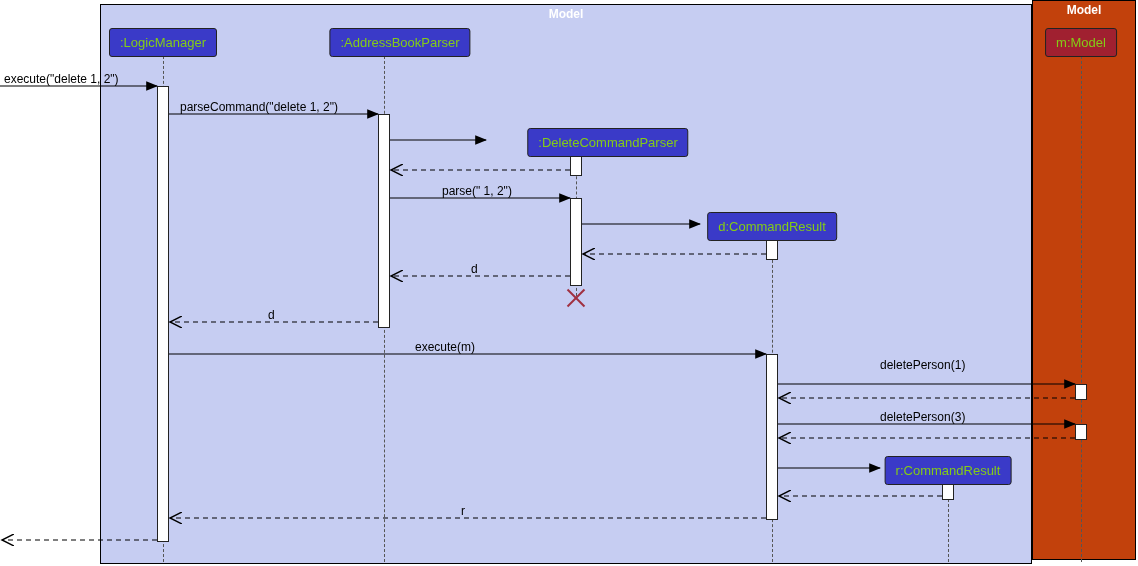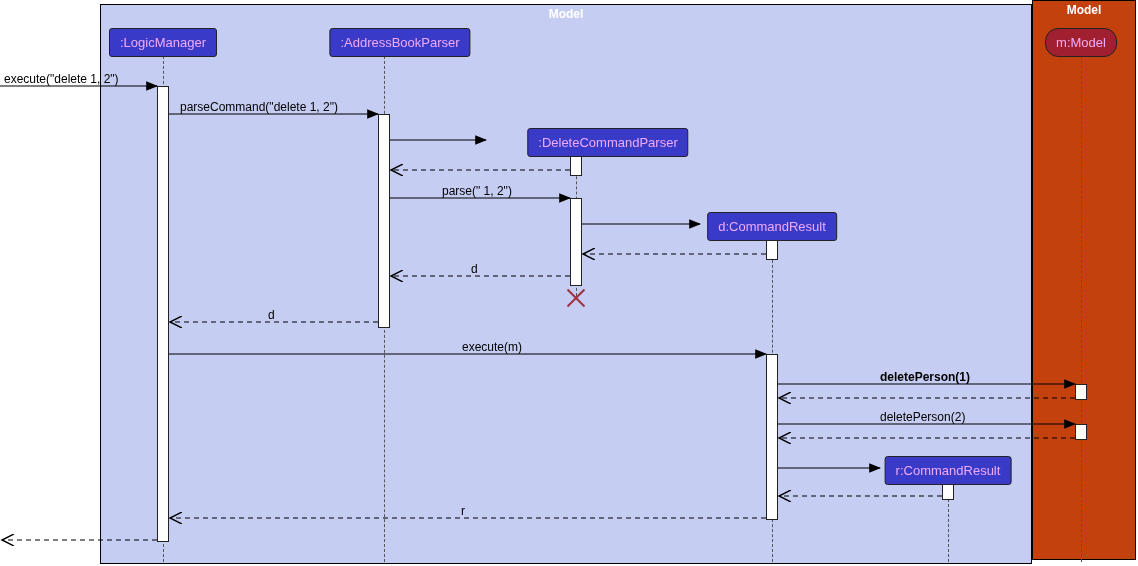--- a/index.html
+++ b/index.html
@@ -34,32 +34,31 @@
     top: 2px;
     left: 50%;
     transform: translateX(-50%);
     color: #fff;
     font-weight: bold;
     font-size: 12px;
   }
   .lifeline-head {
     position: absolute;
     background: #3a3ac8;
-    color: #f0abfc;
+    color: #84cc16;
     padding: 6px 10px;
     border: 1.5px solid #222;
     border-radius: 3px;
     white-space: nowrap;
     font-size: 13px;
     transform: translateX(-50%);
     z-index: 5;
   }
   .lifeline-head.model {
     background: #a02030;
-    border-radius: 13px;
   }
   .lifeline {
     position: absolute;
     border-left: 1.5px dashed #555;
     width: 0;
     z-index: 1;
   }
   .activation {
     position: absolute;
     background: #fefefe;
@@ -137,23 +136,23 @@
 <div class="activation" style="left:1081px; top:424px; height:14px;"></div>
 <div class="activation" style="left:948px; top:484px; height:14px;"></div>
 
 <div class="destroy-x" style="left:576px; top:298px;"></div>
 
 <div class="msg-label" style="left:4px; top:72px;">execute("delete 1, 2")</div>
 <div class="msg-label" style="left:180px; top:100px;">parseCommand("delete 1, 2")</div>
 <div class="msg-label" style="left:442px; top:184px;">parse(" 1, 2")</div>
 <div class="msg-label" style="left:471px; top:262px;">d</div>
 <div class="msg-label" style="left:268px; top:308px;">d</div>
-<div class="msg-label" style="left:462px; top:340px;">execute(m)</div>
-<div class="msg-label" style="left:880px; top:370px;font-weight:bold;">deletePerson(1)</div>
-<div class="msg-label" style="left:880px; top:410px;">deletePerson(2)</div>
+<div class="msg-label" style="left:415px; top:340px;">execute(m)</div>
+<div class="msg-label" style="left:880px; top:358px;">deletePerson(1)</div>
+<div class="msg-label" style="left:880px; top:410px;">deletePerson(3)</div>
 <div class="msg-label" style="left:461px; top:504px;">r</div>
 
 <svg class="arrows">
   <defs>
     <marker id="arrow-solid" markerWidth="10" markerHeight="8" refX="9" refY="4" orient="auto">
       <path d="M0,0 L10,4 L0,8 z" fill="#000"></path>
     </marker>
     <marker id="arrow-open" markerWidth="12" markerHeight="10" refX="10" refY="5" orient="auto">
       <path d="M0,0 L10,5 L0,10" fill="none" stroke="#000" stroke-width="1.2"></path>
     </marker>

